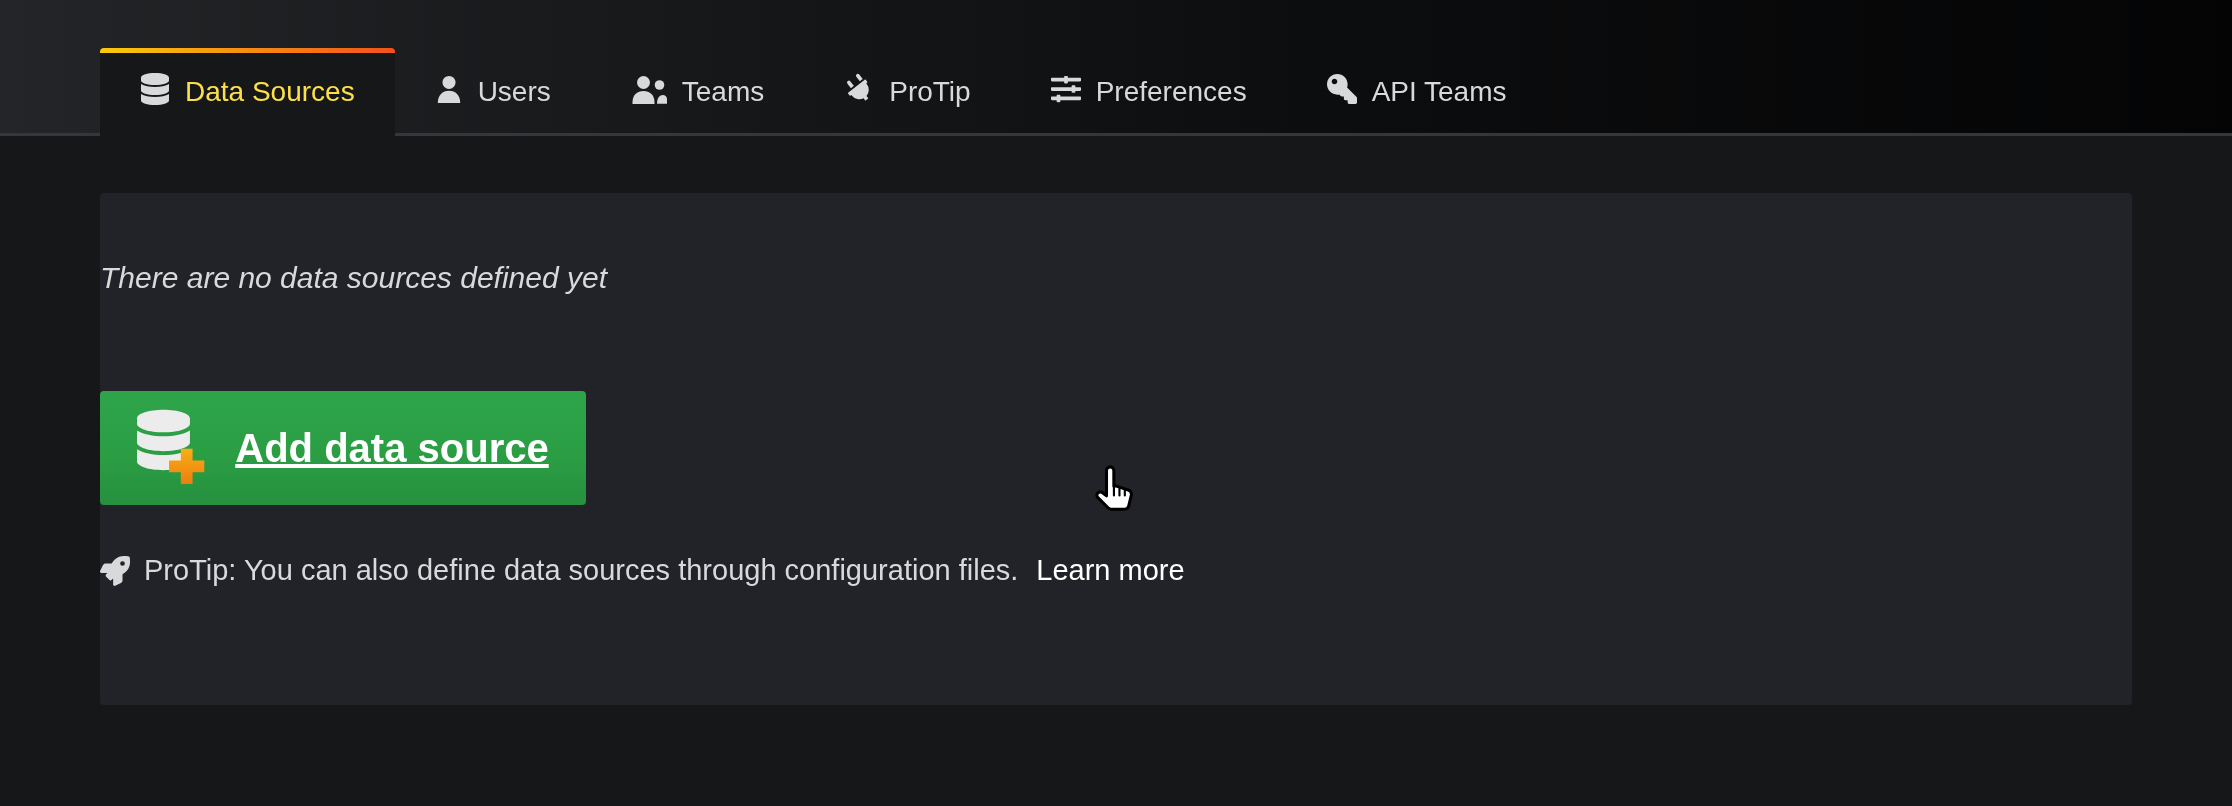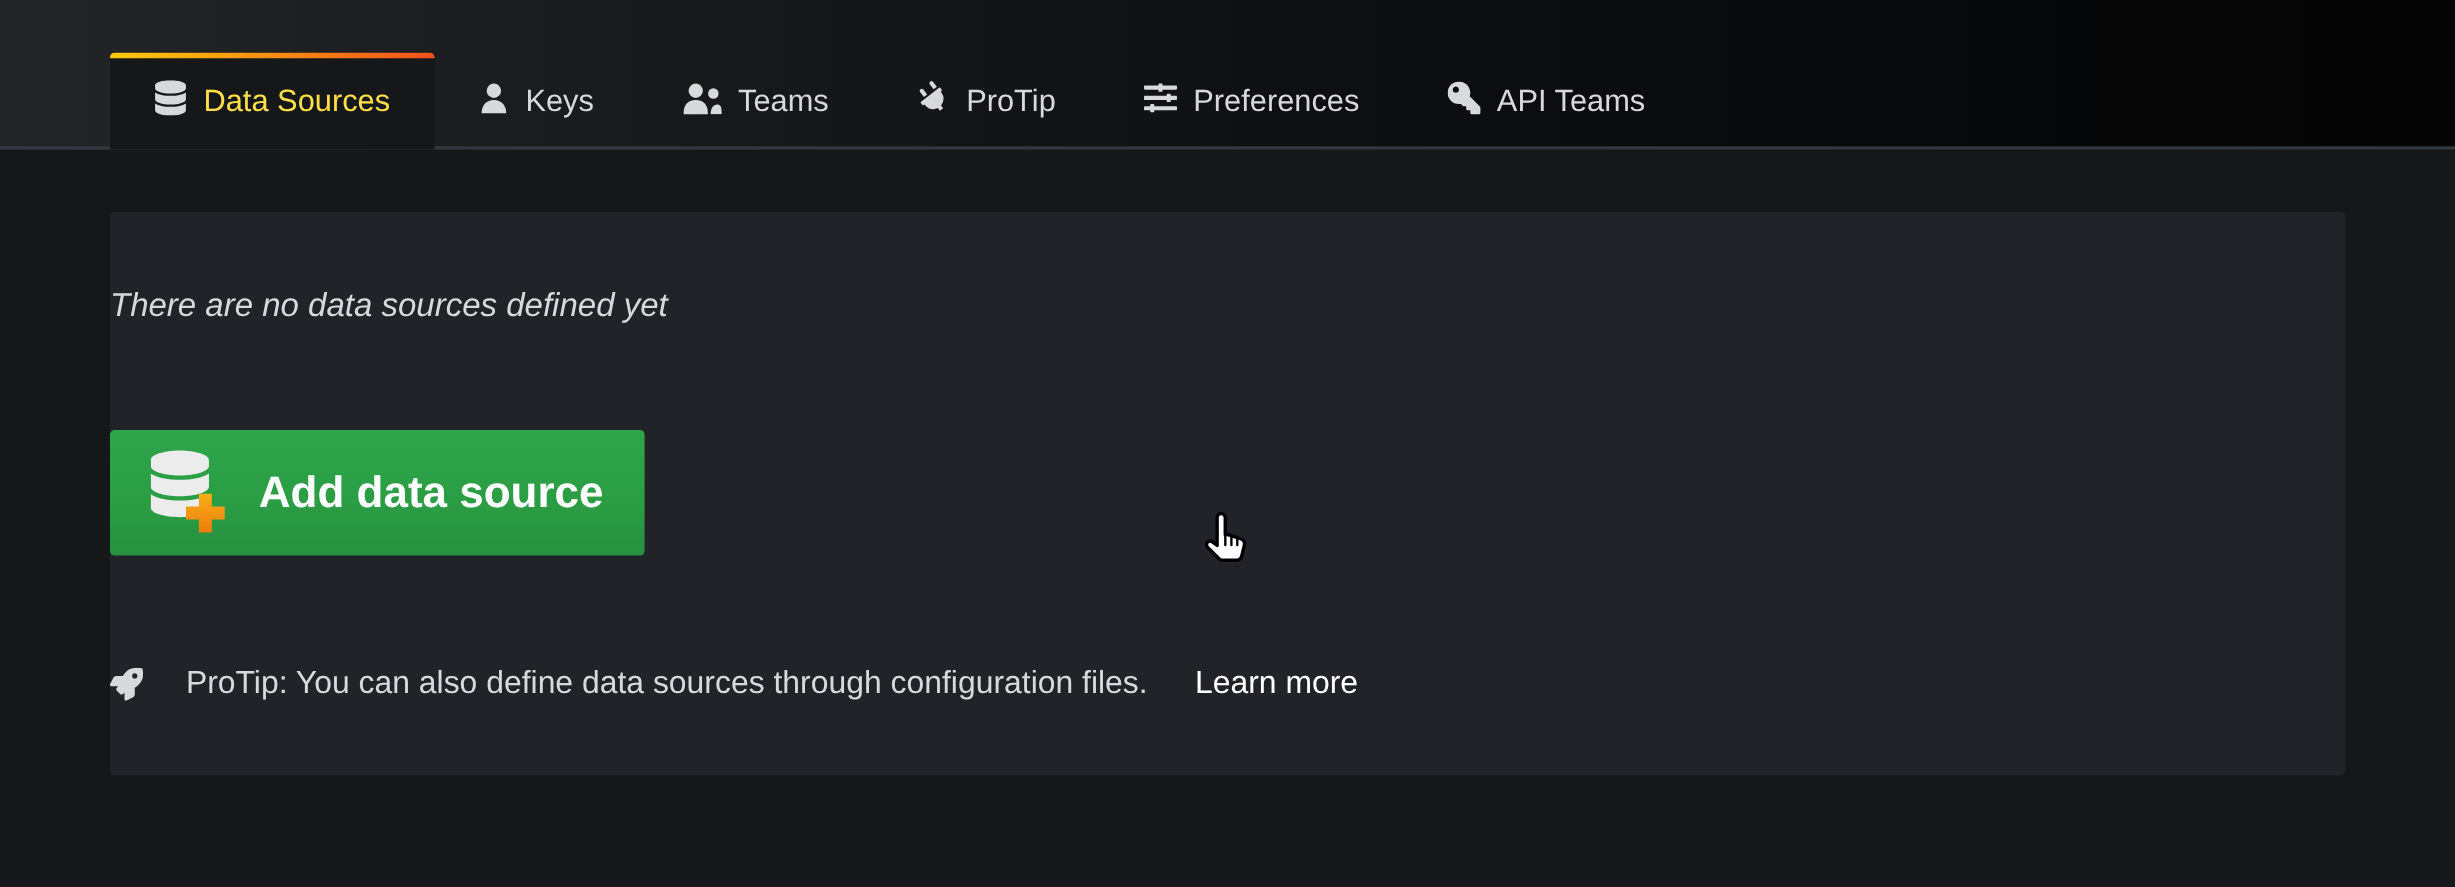--- a/index.html
+++ b/index.html
@@ -64,25 +64,26 @@
   .add-btn {
     margin-top:96px;
     width:486px; height:114px;
     border:none; border-radius:4px;
     background:linear-gradient(180deg, #2ea44b 0%, #2b9e44 55%, #26903f 100%);
     display:flex; align-items:center; justify-content:center; gap:26px;
     color:#ffffff; font-size:40px; font-weight:600;
     font-family:"Liberation Sans", sans-serif;
     cursor:pointer;
     position:relative;
+    text-decoration:underline;
   }
   .protip {
-    margin-top:100px;
+    margin-top:49px;
     display:flex; align-items:center;
-    font-size:29px; color:#d8d9da;gap:25px;
+    font-size:29px; color:#d8d9da;
   }
   .protip svg { margin-right:14px; fill:#d8d9da; }
   .learn-more {
     color:#ffffff; 
     margin-left:18px; cursor:pointer;
   }
 
   
   .cursor {
     position:absolute; left:1093px; top:464px;
@@ -104,21 +105,21 @@
       <span>Data Sources</span>
     </a>
 
     <a class="tab">
       <span>
         <svg width="28" height="30" viewBox="0 0 30 30">
             <circle cx="15" cy="8" r="7"></circle>
             <path d="M3 30 c0-8 5-13 12-13 s12 5 12 13 z"></path>
           </svg>
       </span>
-      <span>Keys</span>
+      <span>Users</span>
     </a>
 
     <a class="tab">
       <span>
         <svg width="36" height="30" viewBox="0 0 36 30">
             <circle cx="12.5" cy="8.5" r="6.5"></circle>
             <path d="M1.5 28.5 c0-7.5 4.5-11.5 11-11.5 s11 4 11 11.5 v1.5 H1.5 z"></path>
             <circle cx="28.5" cy="11" r="4.8"></circle>
             <path d="M26 29.8 c0-5.5 2.6-8.8 6-8.8 s4.5 3.3 4.5 8.8 z"></path>
           </svg>

